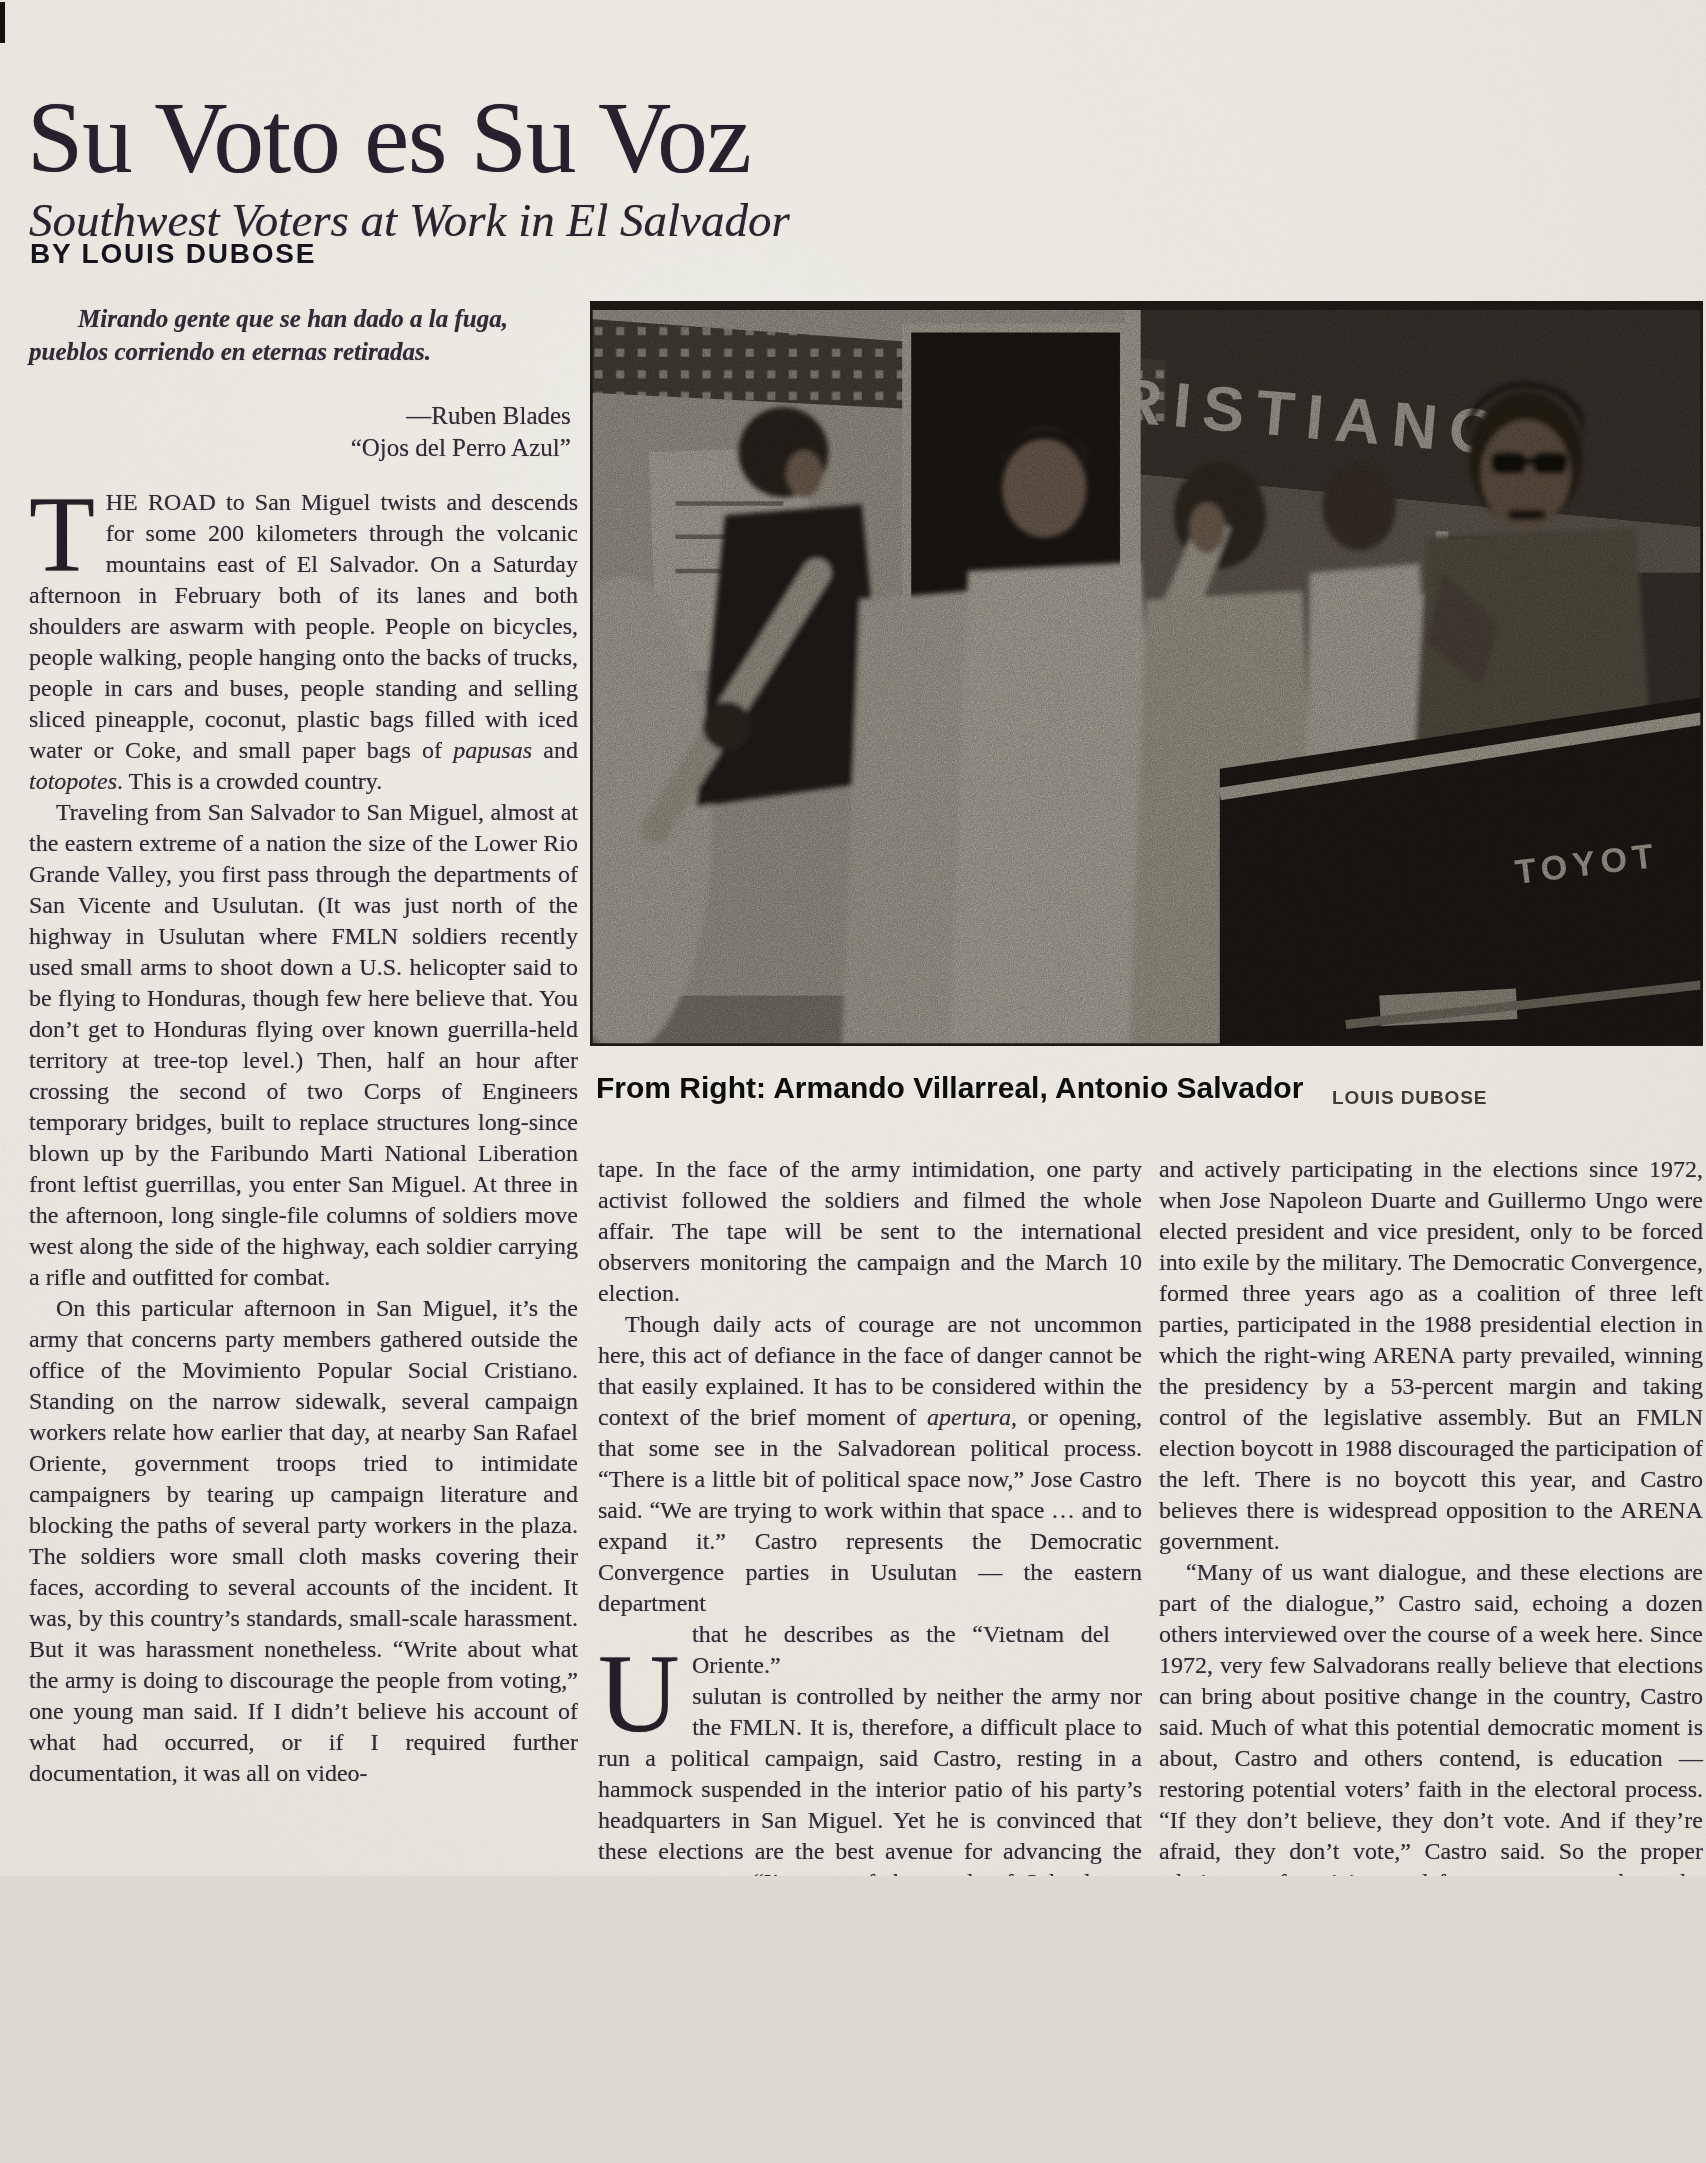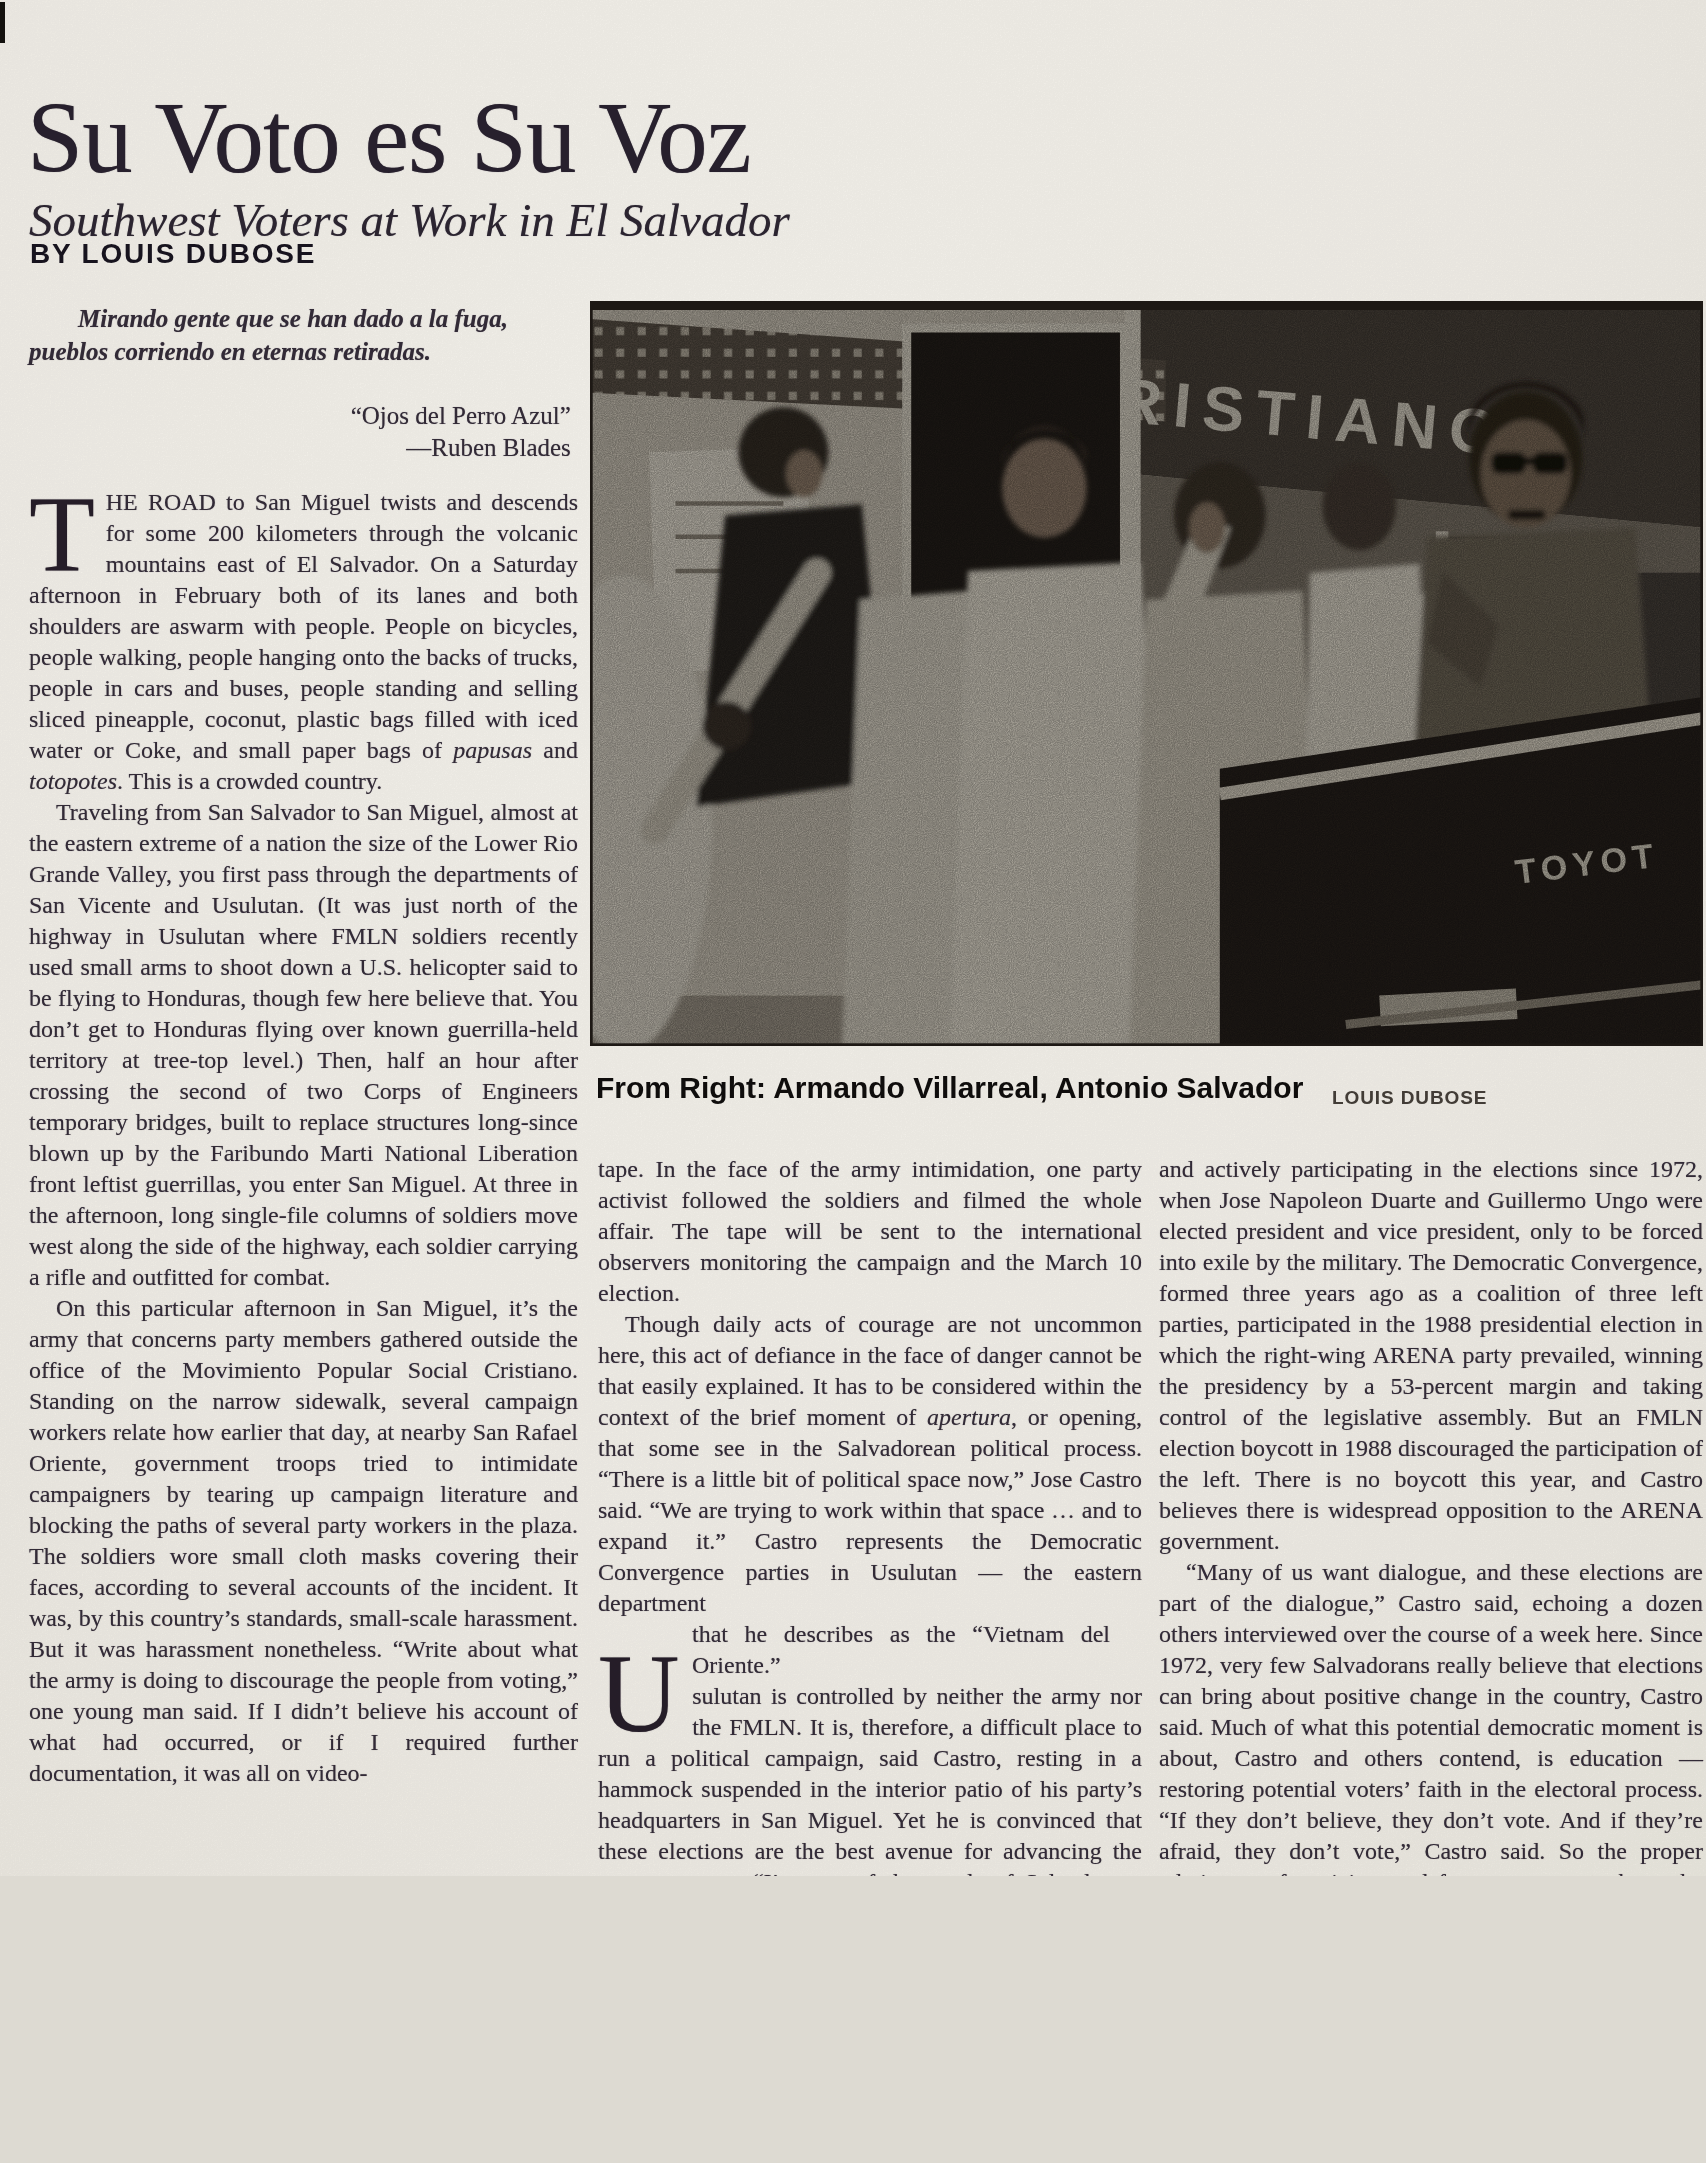--- a/index.html
+++ b/index.html
@@ -59,22 +59,22 @@
 
   <header>
     <h1 class="title">Su Voto es Su Voz</h1>
     <h2 class="subtitle">Southwest Voters at Work in El Salvador</h2>
     <div class="byline">BY LOUIS DUBOSE</div>
   </header>
 
   <section class="col col1">
       <p class="epigraph"><span>Mirando gente que se han dado a la fuga, pueblos corriendo en eternas retiradas.</span></p>
       <div class="attribution">
+        <div>—Ruben Blades</div>
         <div>“Ojos del Perro Azul”</div>
-        <div>—Ruben Blades</div>
       </div>
       <p class="para"><span class="dropcap cap-t">T</span><span>HE ROAD to San Miguel twists and descends for some 200 kilometers through the volcanic mountains east of El Salvador. On a Saturday afternoon in February both of its lanes and both shoulders are aswarm with people. People on bicycles, people walking, people hanging onto the backs of trucks, people in cars and buses, people standing and selling sliced pineapple, coconut, plastic bags filled with iced water or Coke, and small paper bags of </span><i>papusas</i><span> and </span><i>totopotes</i><span>. This is a crowded country.</span></p>
       <p class="para indent"><span>Traveling from San Salvador to San Miguel, almost at the eastern extreme of a nation the size of the Lower Rio Grande Valley, you first pass through the departments of San Vicente and Usulutan. (It was just north of the highway in Usulutan where FMLN soldiers recently used small arms to shoot down a U.S. helicopter said to be flying to Honduras, though few here believe that. You don’t get to Honduras flying over known guerrilla-held territory at tree-top level.) Then, half an hour after crossing the second of two Corps of Engineers temporary bridges, built to replace structures long-since blown up by the Faribundo Marti National Liberation front leftist guerrillas, you enter San Miguel. At three in the afternoon, long single-file columns of soldiers move west along the side of the highway, each soldier carrying a rifle and outfitted for combat.</span></p>
       <p class="para indent"><span>On this particular afternoon in San Miguel, it’s the army that concerns party members gathered outside the office of the Movimiento Popular Social Cristiano. Standing on the narrow sidewalk, several campaign workers relate how earlier that day, at nearby San Rafael Oriente, government troops tried to intimidate campaigners by tearing up campaign literature and blocking the paths of several party workers in the plaza. The soldiers wore small cloth masks covering their faces, according to several accounts of the incident. It was, by this country’s standards, small-scale harassment. But it was harassment nonetheless. “Write about what the army is doing to discourage the people from voting,” one young man said. If I didn’t believe his account of what had occurred, or if I required further documentation, it was all on video-</span></p>
     </section>
 
   <figure class="photo">
     <svg width="1113" height="745" viewBox="0 0 1237 828">
       <defs>
         <filter id="soft" x="-20%" y="-20%" width="140%" height="140%">

